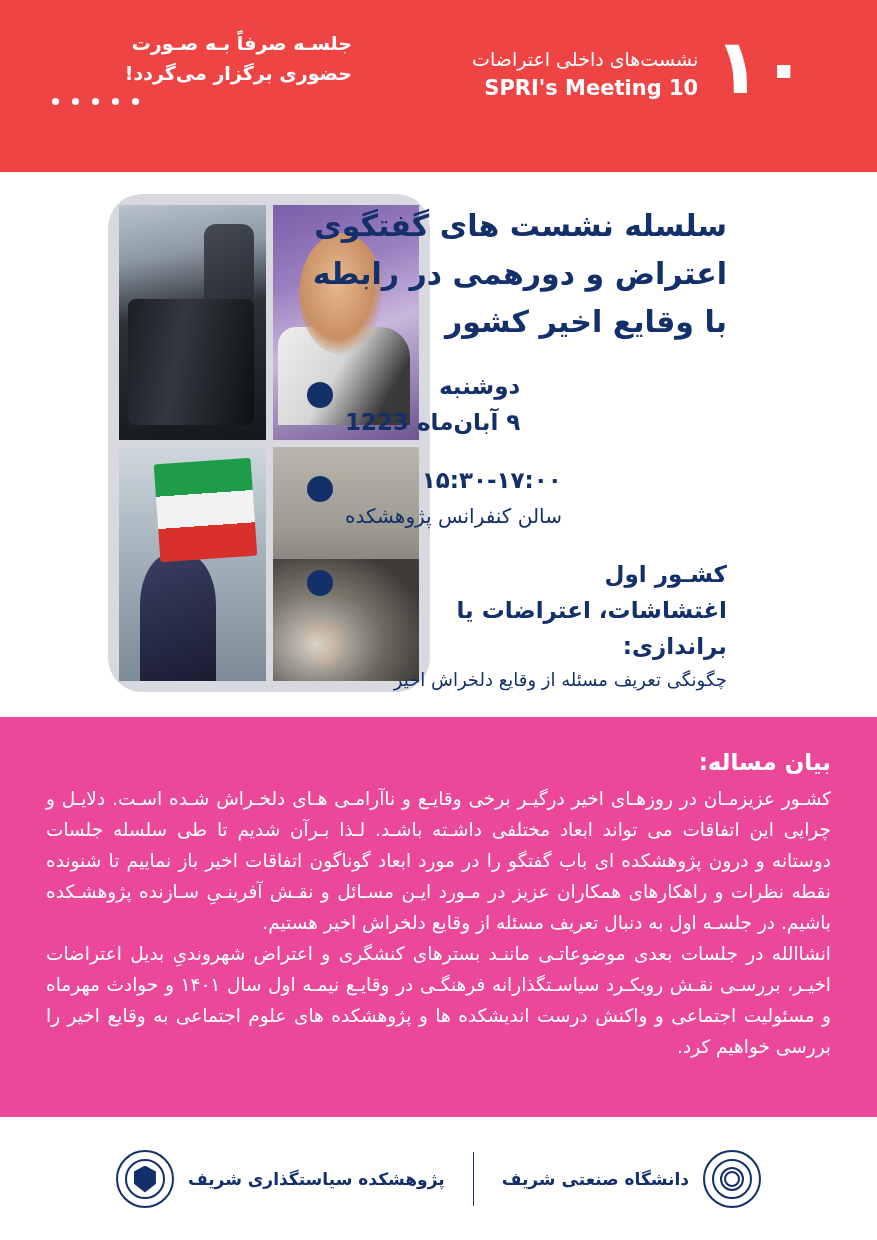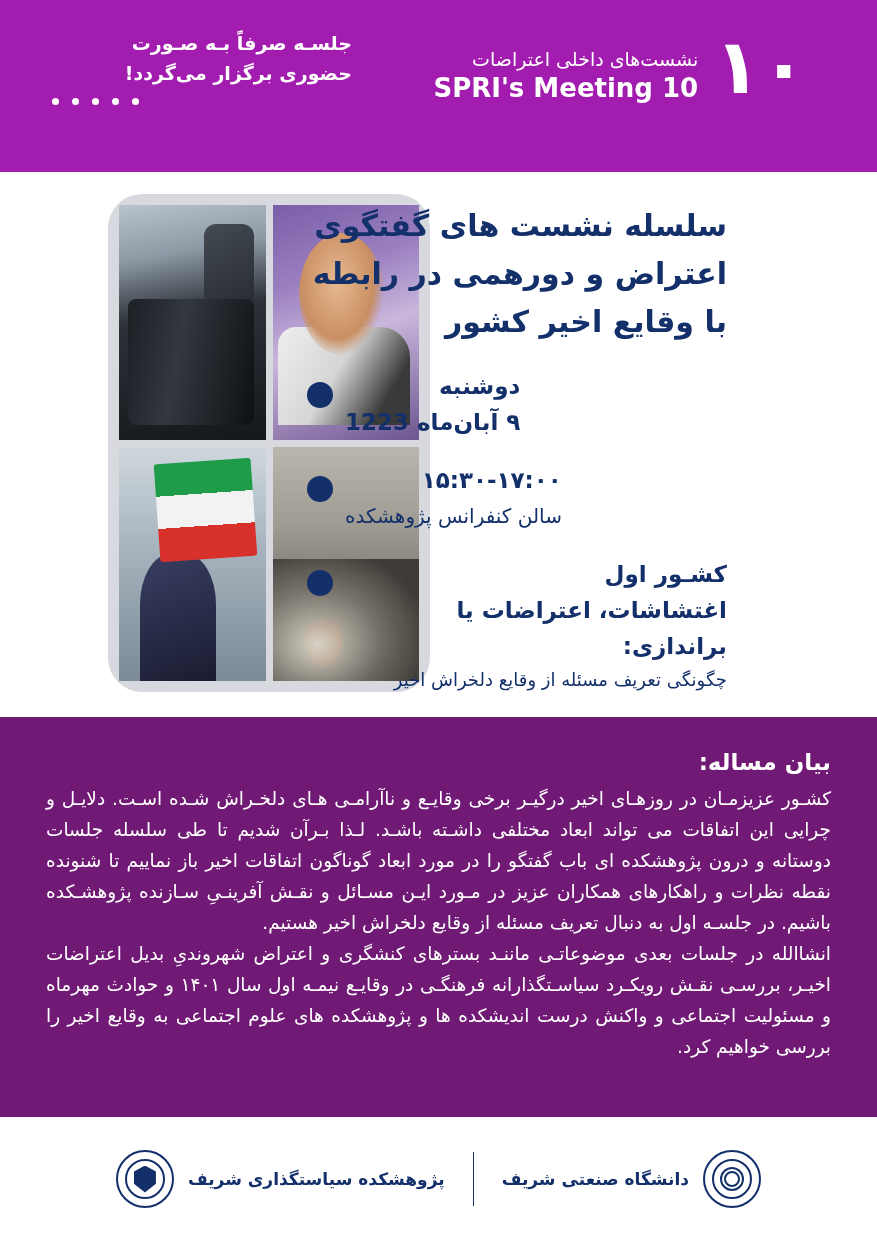--- a/index.html
+++ b/index.html
@@ -17,21 +17,21 @@
     background: #ffffff;
     overflow: hidden;
   }
 
   
   .header {
     position: absolute;
     top: 0; left: 0;
     width: 877px;
     height: 172px;
-    background: #a21caf;
+    background: #ef4444;
   }
   .header-left {
     position: absolute;
     top: 28px;
     left: 52px;
     width: 300px;
     text-align: right;
     direction: rtl;
   }
   .header-left .line {
@@ -73,21 +73,21 @@
     text-align: center;
   }
   .header-right-txt { text-align: right; direction: rtl; padding-top: 10px; }
   .header-right-txt .t1 {
     color: #ffffff;
     font-size: 19px;
     line-height: 30px;
   }
   .header-right-txt .t2 {
     color: #ffffff;
-    font-size: 26px;
+    font-size: 21px;
     font-weight: bold;
     line-height: 28px;
     direction: ltr;
     text-align: right;
   }
 
   
   .mid {
     position: absolute;
     top: 172px; left: 0;
@@ -230,21 +230,21 @@
     font-weight: normal;
     line-height: 32px;
   }
 
   
   .body-block {
     position: absolute;
     top: 717px; left: 0;
     width: 877px;
     height: 400px;
-    background: #701a75;
+    background: #ec4899;
     padding: 28px 46px 10px 46px;
     direction: rtl;
     text-align: right;
   }
   .body-block h2 {
     color: #ffffff;
     font-size: 23px;
     font-weight: bold;
     line-height: 34px;
     margin-bottom: 4px;

